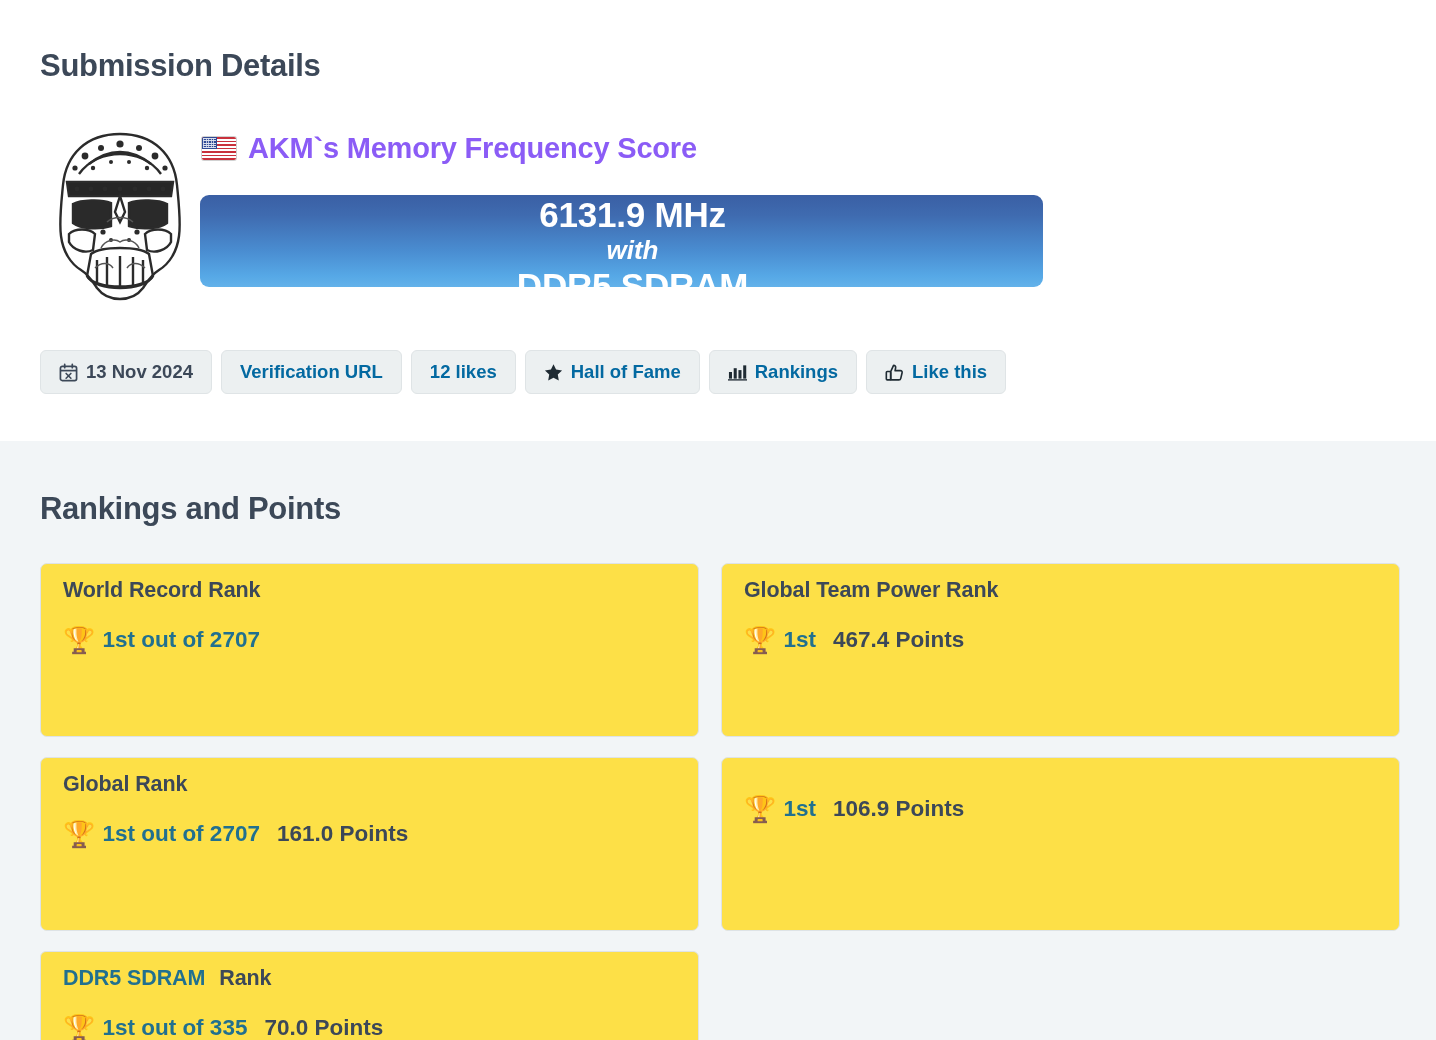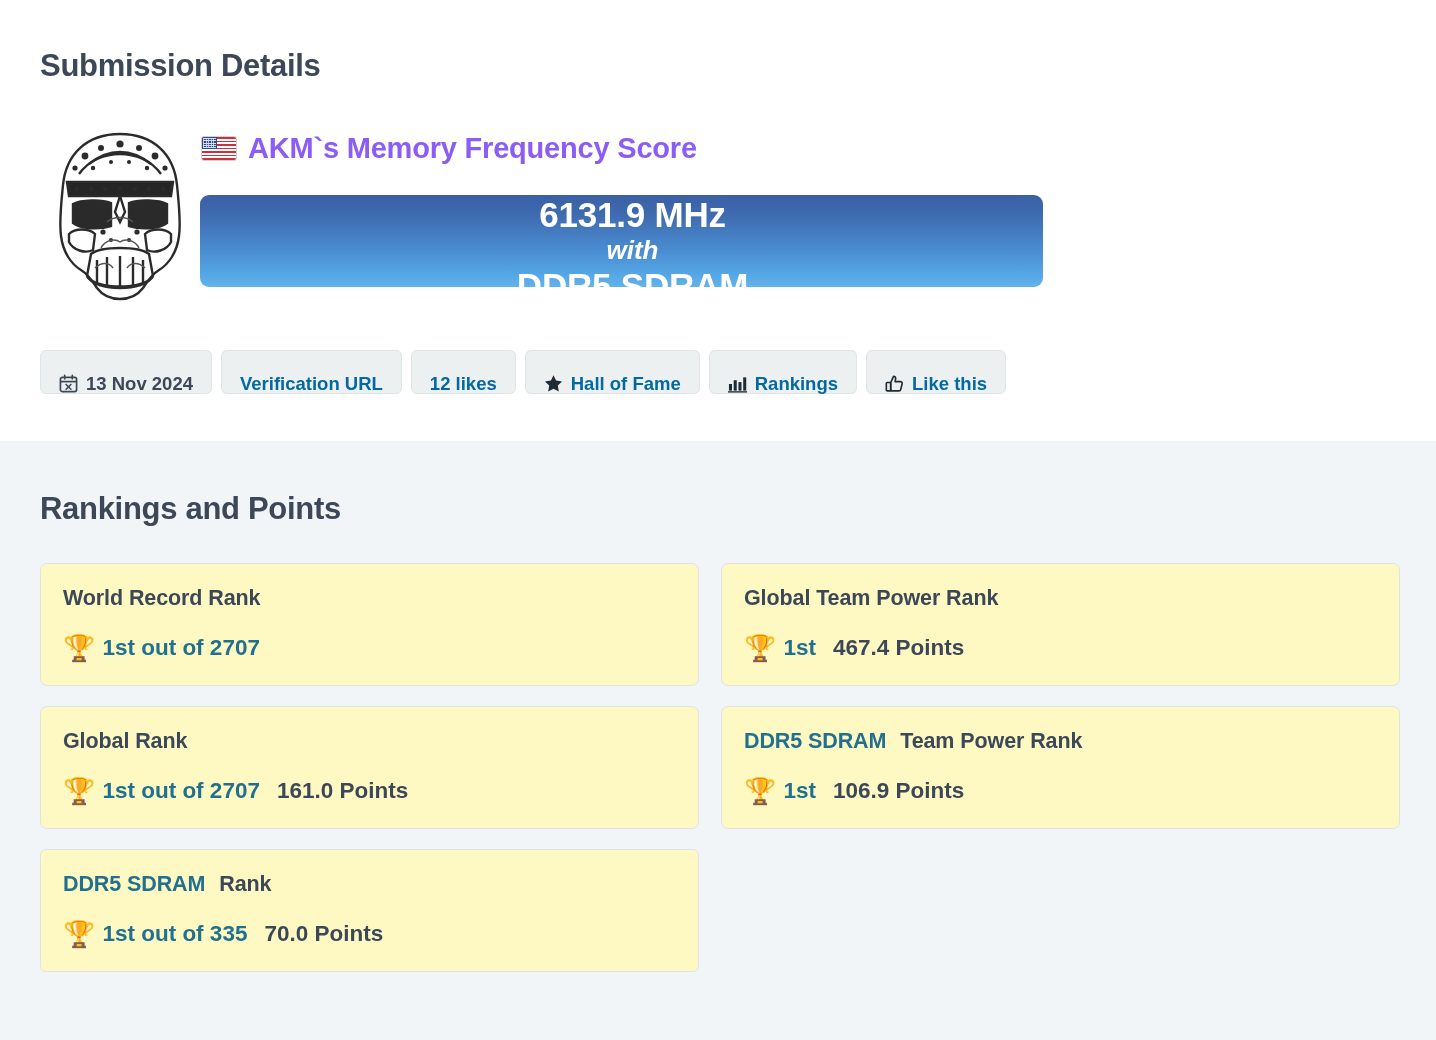--- a/index.html
+++ b/index.html
@@ -144,21 +144,21 @@
     margin-top: 48px;
     align-items: center;
   }
   .badge {
     background: #ecf0f1;
     border: 1px solid #dfe4e6;
     border-radius: 6px;
     height: 44px;
     padding: 0 18px;
     display: inline-flex;
-    align-items: flex-end;
+    align-items: center;
     gap: 8px;
     font-size: 18.5px;
     font-weight: bold;
     color: #3c4858;
     line-height: 1;
     white-space: nowrap;
   }
   .badge.link { color: #0369a1; }
   .badge .bicon {
     display: inline-flex;
@@ -186,25 +186,25 @@
   .cards-grid {
     margin-top: 36px;
     display: grid;
     grid-template-columns: 659px 679px;
     column-gap: 22px;
     row-gap: 20px;
     align-items: start;
   }
 
   .rank-card {
-    background: #fef9c3;
+    background: #fde047;
     border: 1px solid #dee3e6;
     border-radius: 7px;
-    padding: 22px 22px 24px 22px;
-    height: 123px;
+    padding: 14px 22px 24px 22px;
+    height: 174px;
   }
 
   .rank-card-title {
     font-size: 21.5px;
     font-weight: bold;
     color: #3c4858;
     letter-spacing: -0.1px;
     white-space: nowrap;
   }
   .rank-card-title .cat {
@@ -427,24 +427,20 @@
         <span>Global Rank</span>
       </div>
       <div class="rank-card-body">
         <span class="trophy">🏆</span>
         <span class="rank-place">1st out of 2707</span>
         <span class="rank-points">161.0 Points</span>
       </div>
     </div>
 
     <div class="rank-card c-dtp">
-      <div class="rank-card-title">
-        <span class="cat">DDR5 SDRAM</span>
-        <span>Team Power Rank</span>
-      </div>
       <div class="rank-card-body">
         <span class="trophy">🏆</span>
         <span class="rank-place">1st</span>
         <span class="rank-points">106.9 Points</span>
       </div>
     </div>
 
     <div class="rank-card c-dr">
       <div class="rank-card-title">
         <span class="cat">DDR5 SDRAM</span>

